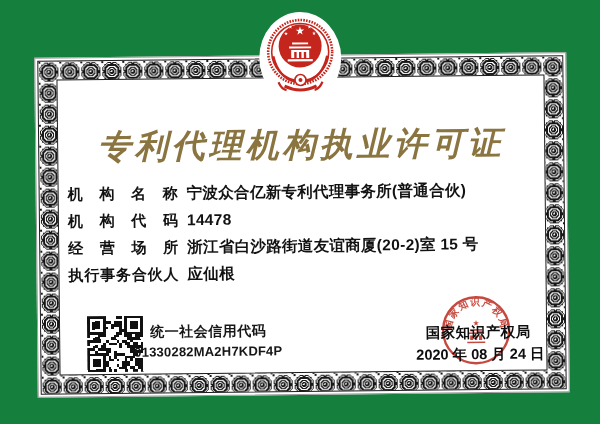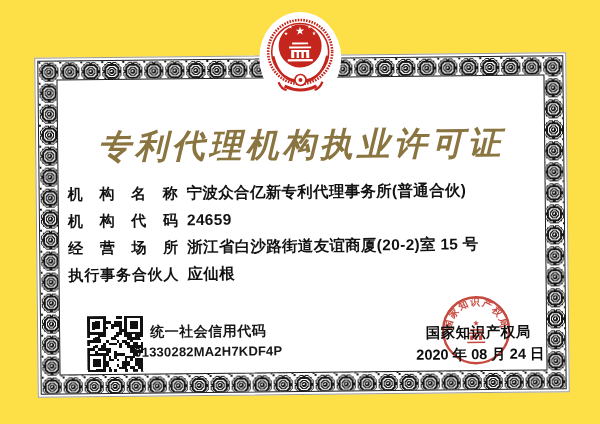--- a/index.html
+++ b/index.html
@@ -1,21 +1,21 @@
 <!DOCTYPE html>
 <html><head>
 <meta charset="utf-8">
 <style>
   html,body{margin:0;padding:0;}
   body{
     width:600px;height:424px;background:#ffffff;overflow:hidden;
     font-family:"Liberation Sans","DejaVu Sans",sans-serif;
     -webkit-font-smoothing:antialiased;
   }
-  .page{position:relative;width:600px;height:424px;background:#fde047;}
+  .page{position:relative;width:600px;height:424px;background:#15803d;}
 
   
   .cert{
     position:absolute;left:36px;top:55px;width:530px;height:338px;
     transform:rotate(-0.6deg);transform-origin:50% 50%;
     background:#fff;border:1px solid #9a9a9a;
   }
   .band{
     position:absolute;inset:2px;border:1px solid #1d1d1d;
     background-color:#fbfbfb;
@@ -122,21 +122,21 @@
       <path d="M57 66 q -3 7 -8 8" fill="none" stroke="#c4261d" stroke-width="2.2"></path>
     </svg>
 
     <div class="title">专利代理机构执业许可证</div>
 
     <div class="fields">
       <div class="field-row">
         <span class="field-label">机构名称</span><span class="field-value">宁波众合亿新专利代理事务所(普通合伙)</span>
       </div>
       <div class="field-row">
-        <span class="field-label">机构代码</span><span class="field-value">24659</span>
+        <span class="field-label">机构代码</span><span class="field-value">14478</span>
       </div>
       <div class="field-row">
         <span class="field-label">经营场所</span><span class="field-value">浙江省白沙路街道友谊商厦(20-2)室 15 号</span>
       </div>
       <div class="field-row">
         <span class="field-label">执行事务合伙人</span><span class="field-value">应仙根</span>
       </div>
     </div>
 
     <svg class="qr" viewBox="0 0 21 21" shape-rendering="crispEdges">

